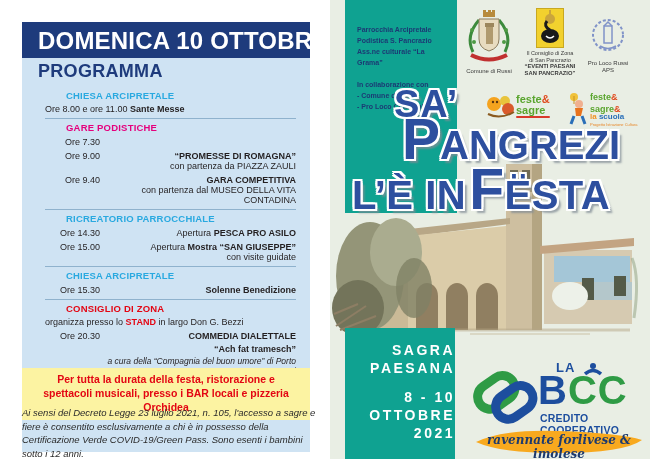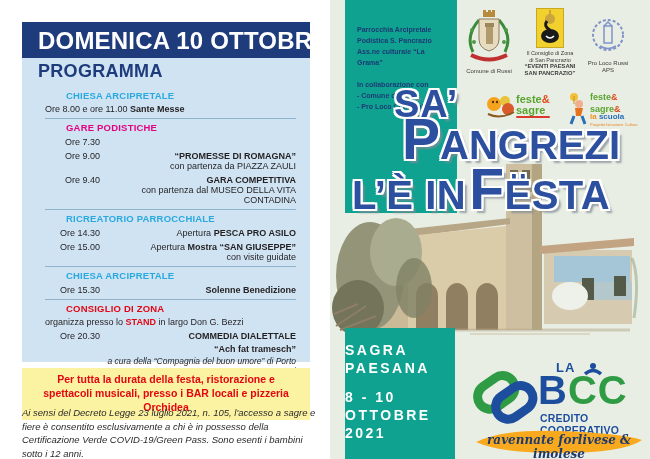--- a/index.html
+++ b/index.html
@@ -1,20 +1,20 @@
 <!DOCTYPE html>
 <html><head>
 <meta charset="utf-8">
 <style>
   html,body{margin:0;padding:0;}
   .canvas{position:relative;width:650px;height:459px;background:#ffffff;overflow:hidden;
           font-family:"Liberation Sans",sans-serif;color:#222;}
 
   
-  .program-box{position:absolute;left:22px;top:22px;width:288px;height:340px;background:#cfe3f3;}
+  .program-box{position:absolute;left:22px;top:22px;width:288px;height:430px;background:#cfe3f3;}
   .program-header{height:36px;background:#1e3b7c;color:#fff;font-weight:bold;font-size:24px;
                   line-height:37px;padding-left:16px;letter-spacing:.2px;white-space:nowrap;}
   .program-subtitle{color:#1e3b7c;font-weight:bold;font-size:18px;margin:3px 0 0 16px;letter-spacing:.3px;}
   .program-content{padding:5px 14px 0 23px;font-size:9px;line-height:10px;color:#231f20;}
   .sec-head{font-weight:bold;font-size:9.5px;margin-top:4px;letter-spacing:.2px;margin-left:21px;}
   .c-cyan{color:#29a9e0;} .c-magenta{color:#e5007d;} .c-red{color:#e30613;}
   .divider{border:none;border-top:1px solid #8fb2cd;margin:4px 0 0 0;height:0;}
   .row{display:flex;margin-top:4px;text-align:right;}
   .row .time{width:55px;flex:none;}
   .row .desc{flex:1;}
@@ -56,21 +56,21 @@
     text-shadow:-2px -2px 0 #fff,2px -2px 0 #fff,-2px 2px 0 #fff,2px 2px 0 #fff,
                 0 -2px 0 #fff,0 2px 0 #fff,-2px 0 0 #fff,2px 0 0 #fff,4px 4px 2px rgba(130,140,150,.75);}
   .t1{left:64px;top:84px;font-size:38px;line-height:40px;letter-spacing:1px;}
   .t2{left:36px;top:110px;font-size:40px;line-height:58px;margin-left:36px;}
   .t3{left:22px;top:158px;font-size:40px;line-height:62px;letter-spacing:.5px;}
   .tbig{font-size:57px;}
 
   .church{position:absolute;left:0;top:158px;z-index:0;}
 
   .sagra-box{position:absolute;left:15px;top:328px;width:110px;height:131px;background:#0fa291;z-index:1;
-             color:#fff;font-weight:bold;text-align:left;}
+             color:#fff;font-weight:bold;text-align:right;}
   .sagra-l{font-size:14px;line-height:18px;letter-spacing:2.5px;}
   .sagra-gap{height:11px;}
   .sagra-pad{padding-top:13px;}
 
   .bcc{position:absolute;left:138px;top:360px;width:180px;height:96px;z-index:1;}
   .bcc-rings{position:absolute;left:0;top:4px;}
   .bcc-la{position:absolute;left:88px;top:0;color:#1d4e9e;font-weight:bold;font-size:13px;letter-spacing:1px;}
   .bcc-word{position:absolute;left:70px;top:8px;font-size:40px;font-weight:bold;line-height:44px;letter-spacing:1px;}
   .bcc-b{color:#1d4e9e;} .bcc-c{color:#2f9b45;}
   .bcc-person{position:absolute;left:116px;top:2px;}

